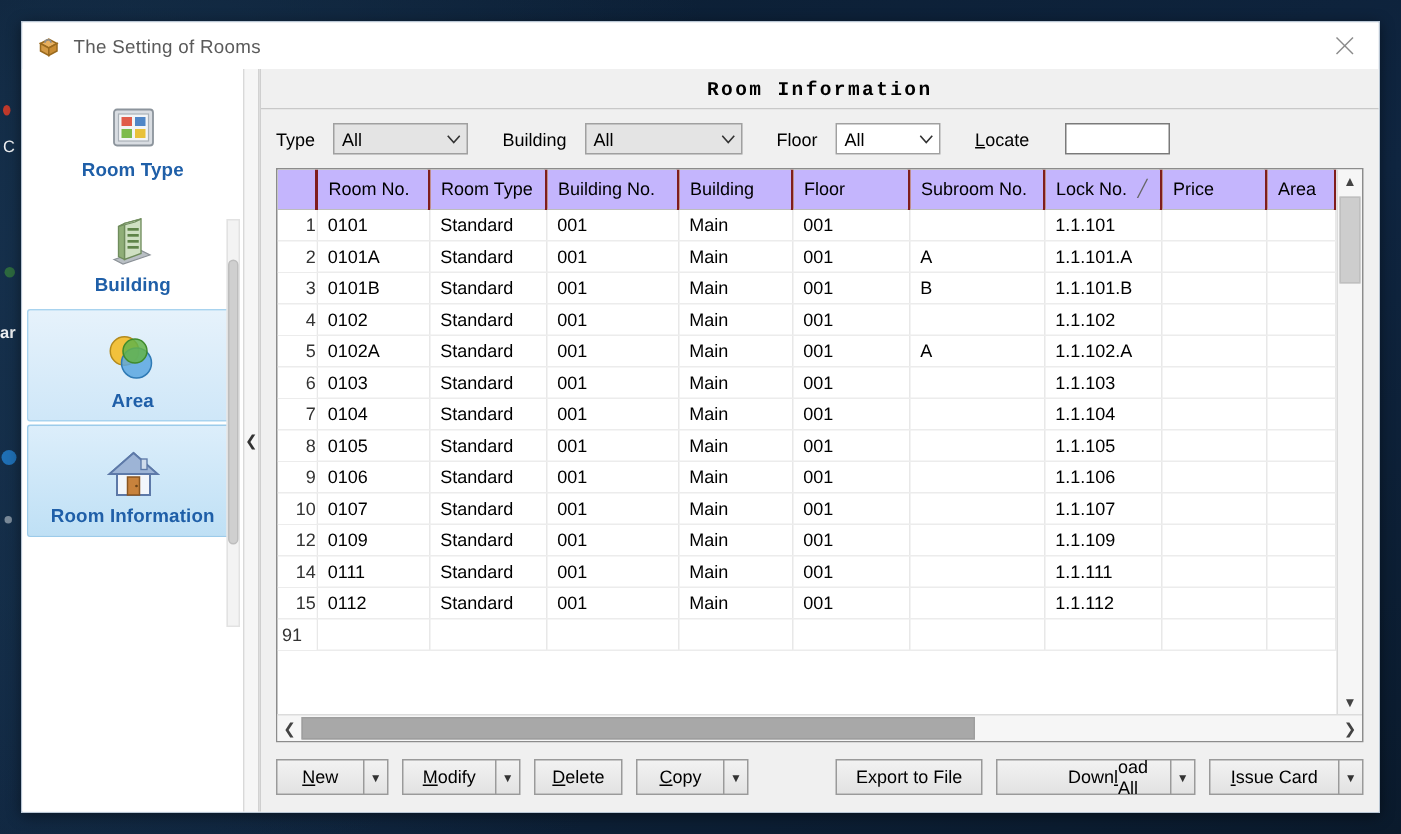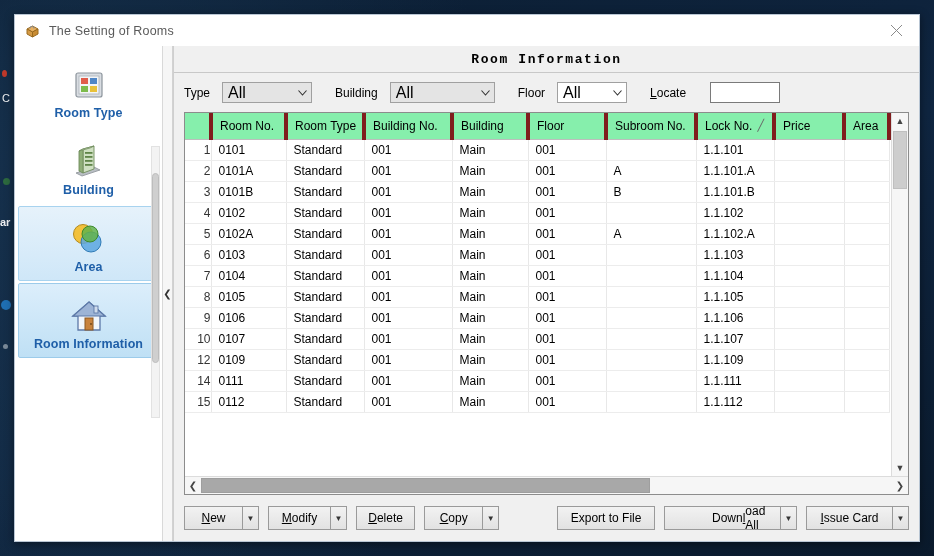--- a/index.html
+++ b/index.html
@@ -199,21 +199,21 @@
     margin-right: 7px;
   }
   .flabel.gap-l { margin-left: 18px; }
   .combo {
     height: 21px;
     border: 1px solid #a0a0a0;
     background: #e4e4e4;
     display: flex;
     align-items: center;
     box-sizing: border-box;
-    font-size: 16px;
+    font-size: 12px;
     color: #000;
     position: relative;
   }
   .combo.white { background: #ffffff; }
   .combo .cv {
     padding-left: 5px;
     flex: 1;
     white-space: nowrap;
     overflow: hidden;
   }
@@ -260,22 +260,22 @@
   }
   table.grid {
     border-collapse: collapse;
     width: 100%;
     table-layout: fixed;
     font-size: 12px;
     color: #000;
   }
   table.grid th {
     height: 26px;
-    background: #86efac;
-    border-right: 4px solid #7f1d1d;
+    background: #c4b5fd;
+    border-right: 2px solid #7f1d1d;
     border-bottom: 1px solid #bdbdbd;
     text-align: left;
     font-weight: normal;
     padding: 0 0 0 7px;
     white-space: nowrap;
     position: relative;
   }
   table.grid td {
     height: 20px;
     border-right: 1px solid #e8e8e8;
@@ -735,20 +735,32 @@
                     <td>0112</td>
                     <td>Standard</td>
                     <td>001</td>
                     <td>Main</td>
                     <td>001</td>
                     <td></td>
                     <td>1.1.112</td>
                     <td></td>
                     <td></td>
                   </tr>
+                  <tr>
+                    <td class="rownum" style="text-align: left; padding-left: 3px;">91</td>
+                    <td></td>
+                    <td></td>
+                    <td></td>
+                    <td></td>
+                    <td></td>
+                    <td></td>
+                    <td></td>
+                    <td></td>
+                    <td></td>
+                  </tr>
                 </tbody>
             </table>
           </div>
           <div class="grid-vscroll">
             <div class="sb-arrow">▲</div>
             <div class="vthumb"></div>
             <div class="sb-arrow">▼</div>
           </div>
         </div>
         <div class="grid-hscroll">

